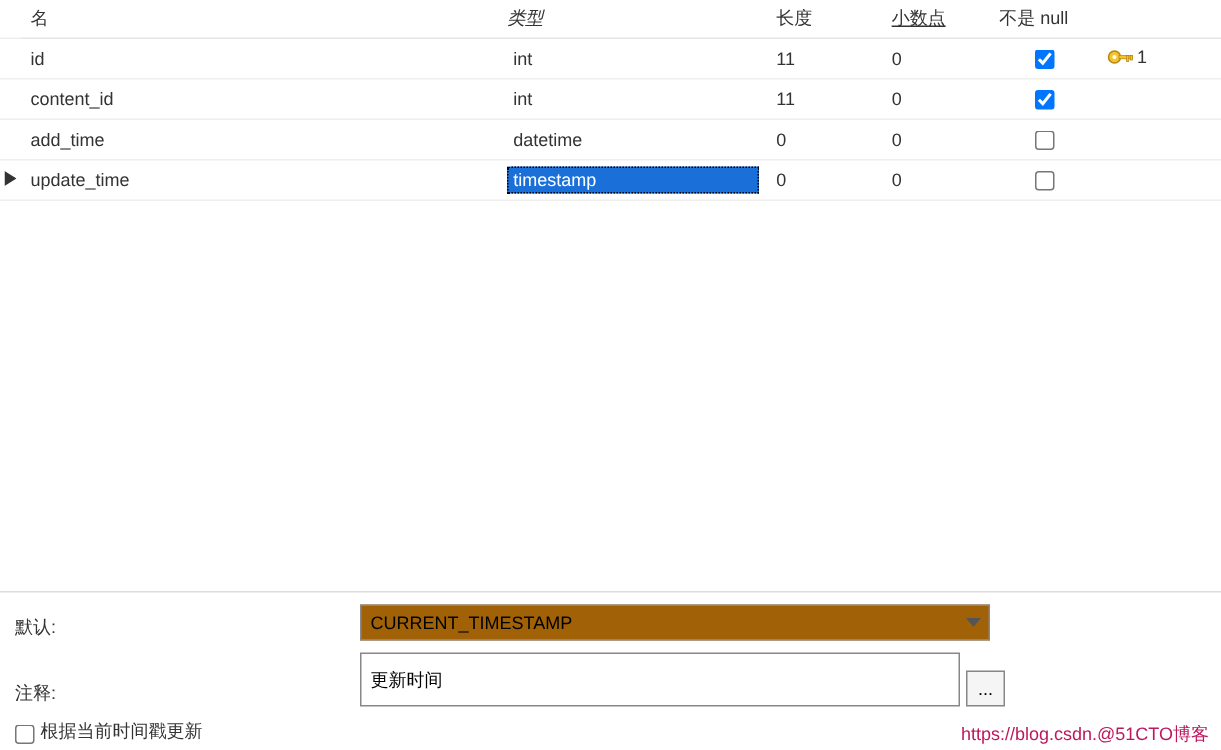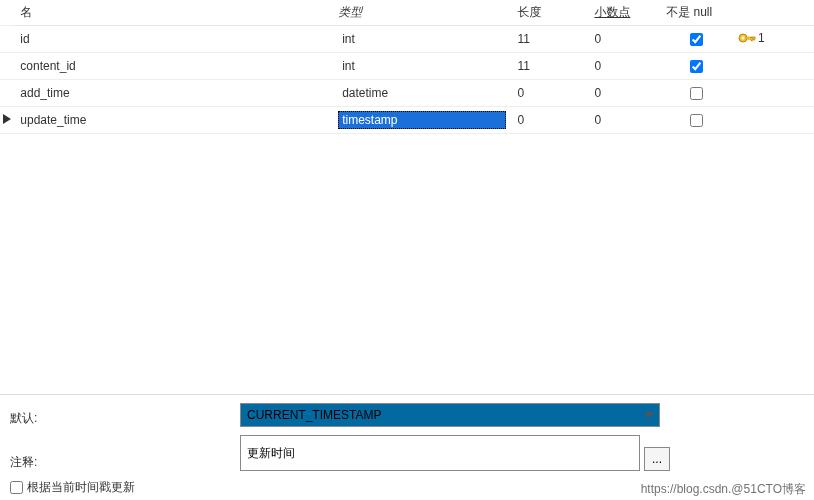--- a/index.html
+++ b/index.html
@@ -107,52 +107,52 @@
     .select-wrap {
       position: relative;
       width: 420px;
     }
     .select-input {
       width: 100%;
       height: 24px;
       border: 1px solid #888;
       padding: 2px 22px 2px 6px;
       font: inherit;
-      background: #0369a1;
+      background: #a16207;
     }
     .select-arrow {
       position: absolute;
       right: 1px; top: 1px;
       width: 20px; height: 22px;
       display:flex; align-items:center; justify-content:center;
       pointer-events: none;
     }
     .more-btn {
       width: 26px; height: 24px;
       border: 1px solid #888;
       background: #f5f5f5;
       margin-left: 4px;
       font-size: 12px;
       line-height: 1;
       display:flex; align-items:center; justify-content:center;
       cursor: pointer;
     }
     .check-row {
       display: flex;
-      align-items: center;
+      align-items: flex-end;
       gap: 4px;
       margin-top: 4px;
     }
 
     .watermark {
       position: absolute;
       right: 8px;
       bottom: 2px;
       font-size: 12px;
-      color: #737373;
+      color: #be185d;
       pointer-events: none;
     }
   </style>
 </head>
 <body>
 
 <div class="table-wrap">
   <table>
     <colgroup>
       <col class="col-marker">

